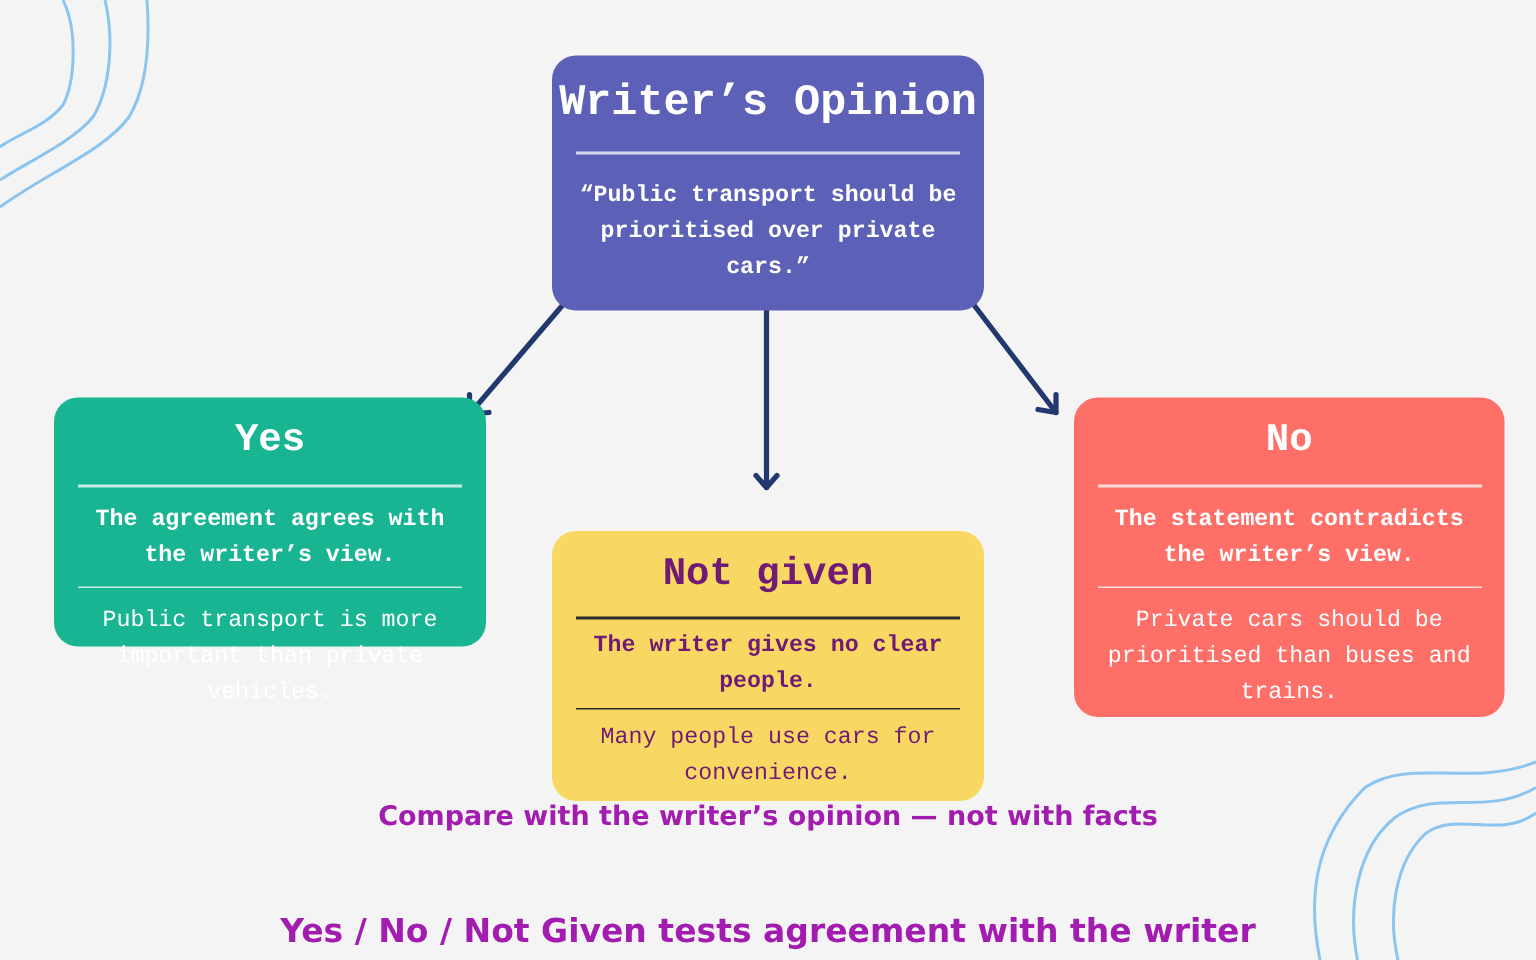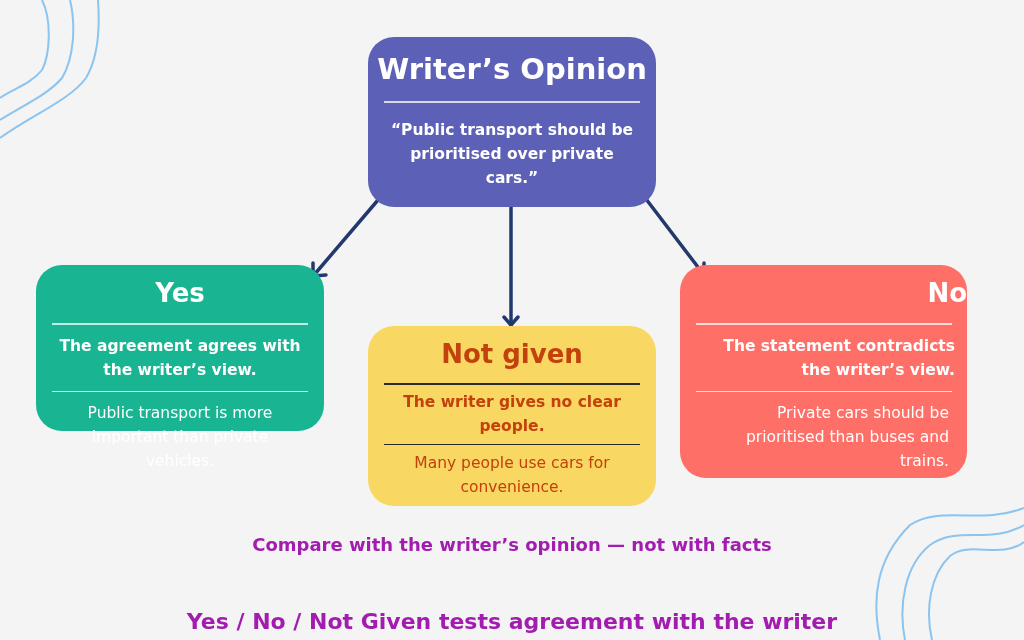--- a/index.html
+++ b/index.html
@@ -3,36 +3,36 @@
 <meta charset="utf-8">
 <style>
   html, body { margin: 0; padding: 0; }
   body {
     width: 1024px; height: 640px; position: relative; overflow: hidden;
     background: #f4f4f4;
     font-family: "DejaVu Sans", "Liberation Sans", sans-serif;
   }
   .deco { position: absolute; left: 0; top: 0; width: 1024px; height: 640px; pointer-events: none; }
   .box {
-    position: absolute; box-sizing: border-box; border-radius: 26px;
-    text-align: center; color: #ffffff;
+    position: absolute; box-sizing: border-box; border-radius: 16px;
+    text-align: center; color: #ffffff; font-family: Liberation Mono, monospace;
   }
   .box .title { font-weight: bold; }
   .box .divider { height: 1.5px; background: rgba(255,255,255,0.75); margin: 0 auto; }
   .box.dark .divider { background: #2b2b2b; height: 1.5px; }
-  .box.dark { color: #c2410c; }
+  .box.dark { color: #701a75; margin-top: 28px; }
   .box .bold { font-weight: bold; }
 
   #opinion { left: 368px; top: 37px; width: 288px; height: 170px; background: #5c60b6; }
   #opinion .title { font-size: 29px; margin-top: 14px; line-height: 36px; }
   #opinion .divider { width: 256px; margin-top: 14px; }
   #opinion .quote { font-size: 15.5px; font-weight: bold; line-height: 24px; margin-top: 15px; padding: 0 14px; }
 
   #yes { left: 36px; top: 265px; width: 288px; height: 166px; background: #19b592; }
-  #no  { left: 680px; top: 265px; width: 287px; height: 213px; background: #fe6f68; text-align: right; }
+  #no  { left: 716px; top: 265px; width: 287px; height: 213px; background: #fe6f68; }
   #notgiven { left: 368px; top: 326px; width: 288px; height: 180px; background: #f8d862; }
 
   .side .title { font-size: 26px; line-height: 32px; margin-top: 12px; }
   .side .divider { width: 256px; margin-top: 14px; }
   .side .bold { font-size: 15.5px; line-height: 24px; margin-top: 9px; padding: 0 12px; }
   .side .divider2 { margin-top: 9px; }
   .side .example { font-size: 15.5px; line-height: 24px; margin-top: 9px; padding: 0 18px; }
 
   #notgiven .title { font-size: 26px; line-height: 32px; margin-top: 12px; }
   #notgiven .divider { width: 256px; margin-top: 13px; }

